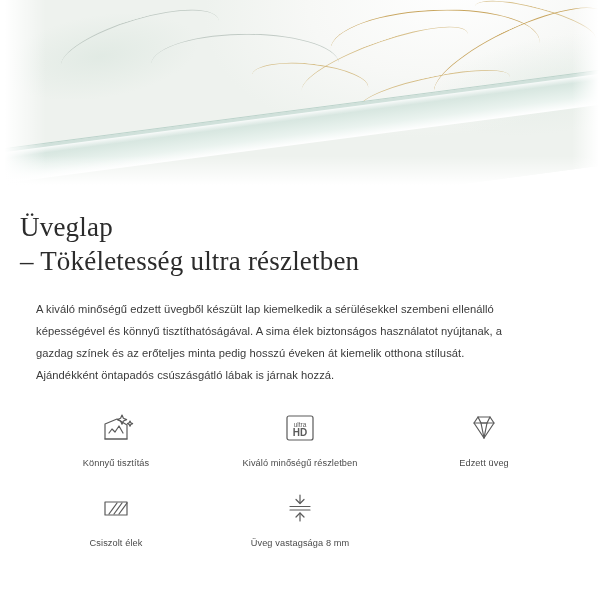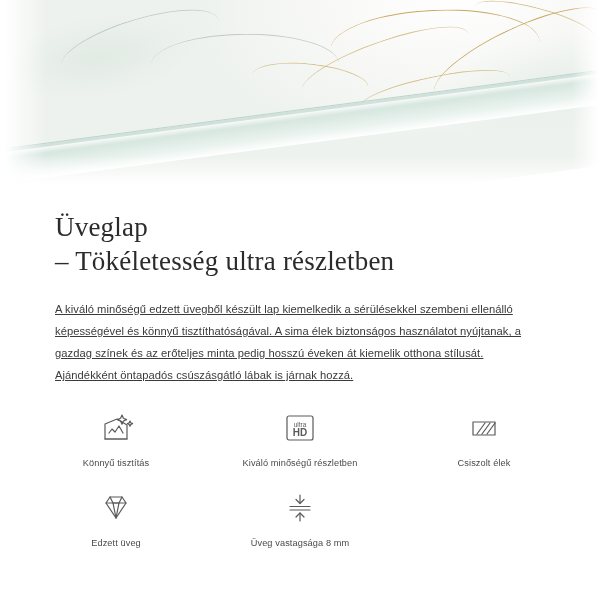--- a/index.html
+++ b/index.html
@@ -96,21 +96,21 @@
     width: 28px; height: 196px;
     background: linear-gradient(270deg, #ffffff 5%, rgba(255,255,255,0) 100%);
   }
 
   
   .content {
     position: absolute;
     left: 0;
     top: 196px;
     width: 600px;
-    padding: 0 55px;
+    padding: 0 20px;
     box-sizing: border-box;
   }
   .title {
     font-family: "Liberation Serif", serif;
     font-size: 27px;
     line-height: 34px;
     color: #2b2b2b;
     font-weight: 400;
     margin: 0;
     padding-top: 14px;
@@ -120,21 +120,21 @@
     display: block;
   }
   .body-copy {
     margin: 20px 0 0 0;
     font-size: 11.2px;
     line-height: 22px;
     color: #3a3a3a;
     letter-spacing: .05px;
     max-width: 515px;
   }
-  .body-copy p { margin: 0; text-decoration: underline; }
+  .body-copy p { margin: 16px; }
 
   
   .features {
     position: absolute;
     left: 0;
     top: 400px;
     width: 600px;
     display: grid;
     grid-template-columns: repeat(3, 1fr);
     grid-template-rows: 80px 80px;
@@ -232,41 +232,41 @@
           <rect class="stroke" x="5" y="5" width="26" height="24" rx="2"></rect>
           <text class="hdbox" x="18" y="15.5" font-size="6.5" text-anchor="middle">ultra</text>
           <text class="hdbox" x="18" y="25" font-size="10" font-weight="bold" text-anchor="middle">HD</text>
         </svg>
       </div>
       <div class="caption">Kiváló minőségű részletben</div>
     </div>
 
     <div class="feature">
       <div class="icon">
-        <svg width="36" height="34" viewBox="0 0 36 34">
-          <path class="stroke" d="M7 24 L7 11 L29 11 L29 24 Z"></path>
-          <path class="stroke" d="M11 23 L19 12"></path>
-          <path class="stroke" d="M16 23 L24 12"></path>
-          <path class="stroke" d="M21 23 L29 12"></path>
-        </svg>
-      </div>
-      <div class="caption">Csiszolt élek</div>
-    </div>
-
-    <div class="feature">
-      <div class="icon">
         <svg width="38" height="34" viewBox="0 0 38 34">
           <path class="stroke" d="M9 12 L13 6 L25 6 L29 12 L19 27 Z"></path>
           <path class="stroke" d="M9 12 L29 12"></path>
           <path class="stroke" d="M13 6 L16 12 L19 27"></path>
           <path class="stroke" d="M25 6 L22 12 L19 27"></path>
           <path class="stroke" d="M16 12 L22 12"></path>
         </svg>
       </div>
       <div class="caption">Edzett üveg</div>
+    </div>
+
+    <div class="feature">
+      <div class="icon">
+        <svg width="36" height="34" viewBox="0 0 36 34">
+          <path class="stroke" d="M7 24 L7 11 L29 11 L29 24 Z"></path>
+          <path class="stroke" d="M11 23 L19 12"></path>
+          <path class="stroke" d="M16 23 L24 12"></path>
+          <path class="stroke" d="M21 23 L29 12"></path>
+        </svg>
+      </div>
+      <div class="caption">Csiszolt élek</div>
     </div>
 
 
     <div class="feature">
       <div class="icon">
         <svg width="38" height="34" viewBox="0 0 38 34">
           <path class="stroke" d="M19 4 L19 12"></path>
           <path class="stroke" d="M15 8.5 L19 12.5 L23 8.5"></path>
           <path class="stroke" d="M9 15.5 L29 15.5"></path>
           <path class="stroke" d="M9 19 L29 19"></path>

